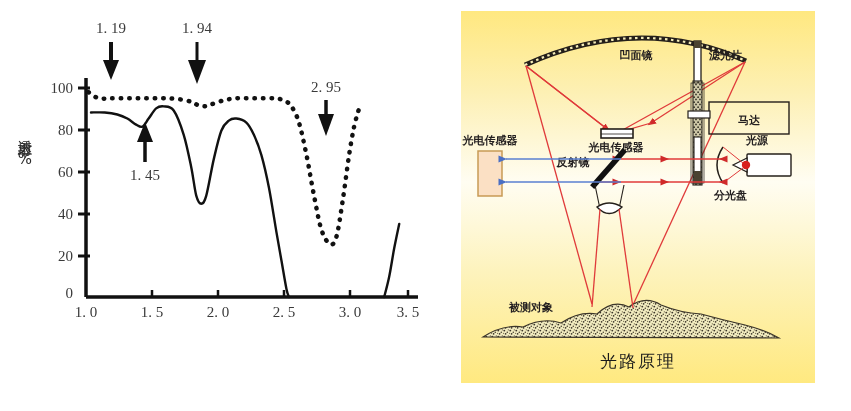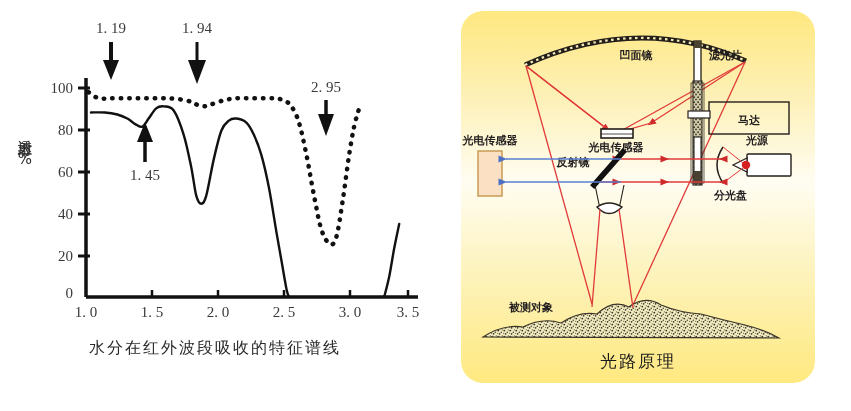--- a/index.html
+++ b/index.html
@@ -74,21 +74,20 @@
     left: 461px;
     top: 11px;
     width: 354px;
     height: 372px;
     background: linear-gradient(to bottom,
         #ffe880 0%,
         #fdf0b4 22%,
         #fffdf2 46%,
         #fdf3bd 70%,
         #ffe980 100%);
-    border-radius: 22px;
   }
   #diagram-svg {
     position: absolute;
     left: 0; top: 0;
   }
   .dg-label {
     font-family: "DejaVu Sans", "Liberation Sans", sans-serif;
     font-size: 11px;
     fill: #231f20;
     font-weight: 700;
@@ -165,21 +164,20 @@
       <text class="annot-text" x="145" y="180" text-anchor="middle">1. 45</text>
 
       <g>
         <line x1="326" y1="100" x2="326" y2="120" stroke="#111" stroke-width="3.5"></line>
         <polygon points="318,114 334,114 326,136" fill="#111"></polygon>
       </g>
       <text class="annot-text" x="326" y="92" text-anchor="middle">2. 95</text>
     </svg>
 
     <div class="axis-label-y">透射率 %</div>
-    <div class="chart-caption">水分在红外波段吸收的特征谱线</div>
   </div>
 
   <div id="diagram-panel">
     <svg id="diagram-svg" width="354" height="372">
 
       <defs>
         <pattern id="grit" width="6" height="6" patternUnits="userSpaceOnUse">
           <rect width="6" height="6" fill="#f2ecc0"></rect>
           <circle cx="1.3" cy="1.6" r="0.95" fill="#3b3529"></circle>
           <circle cx="4.3" cy="3.2" r="0.8" fill="#4a4230"></circle>

